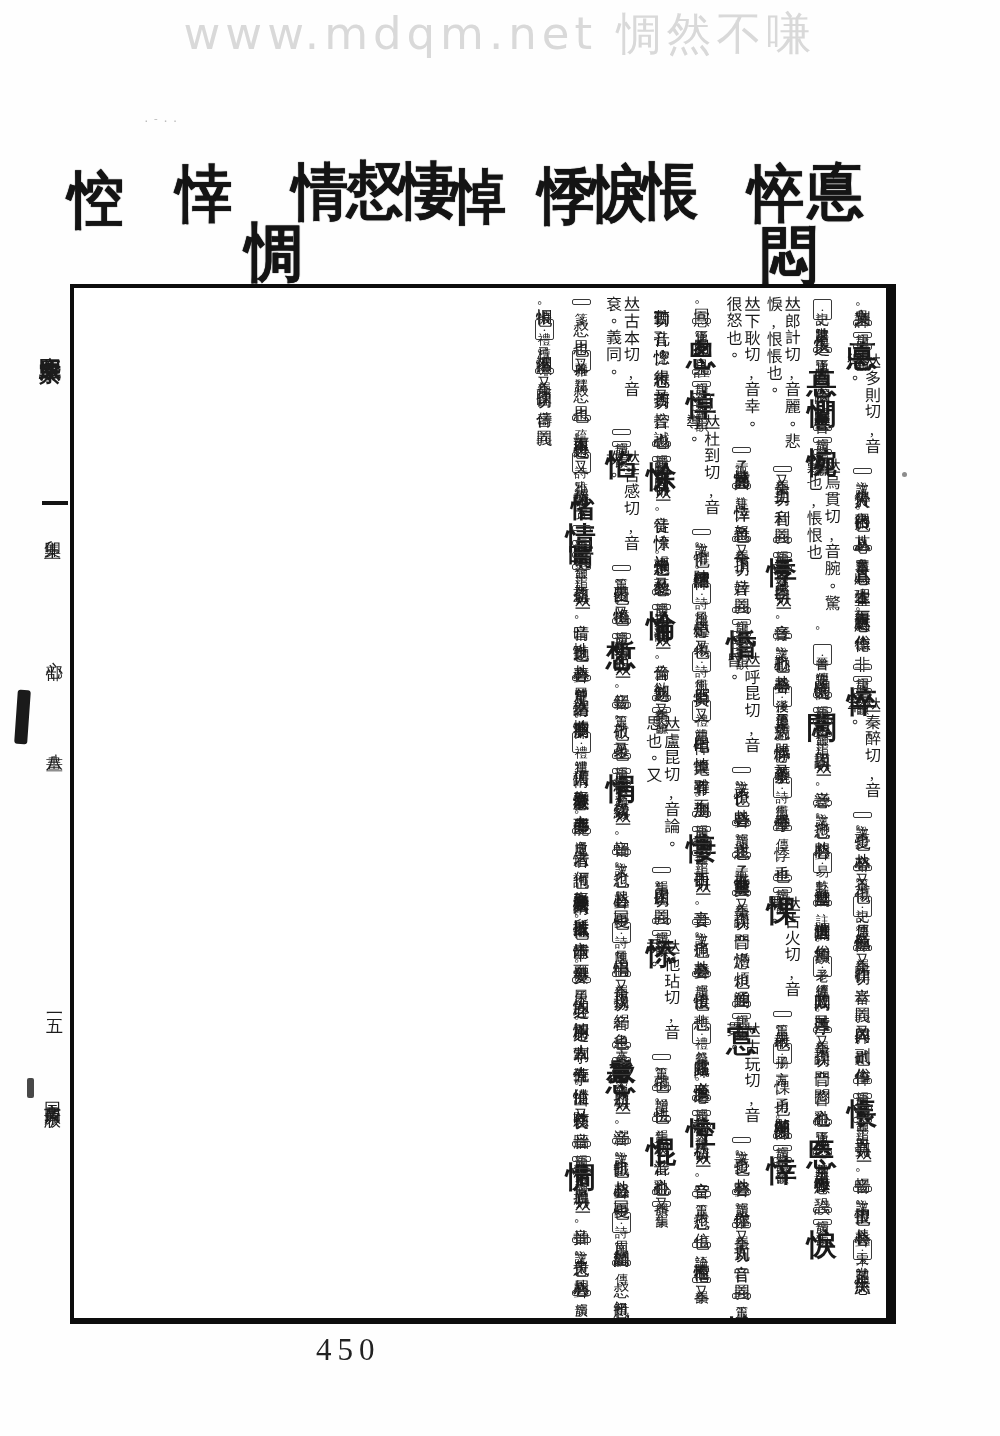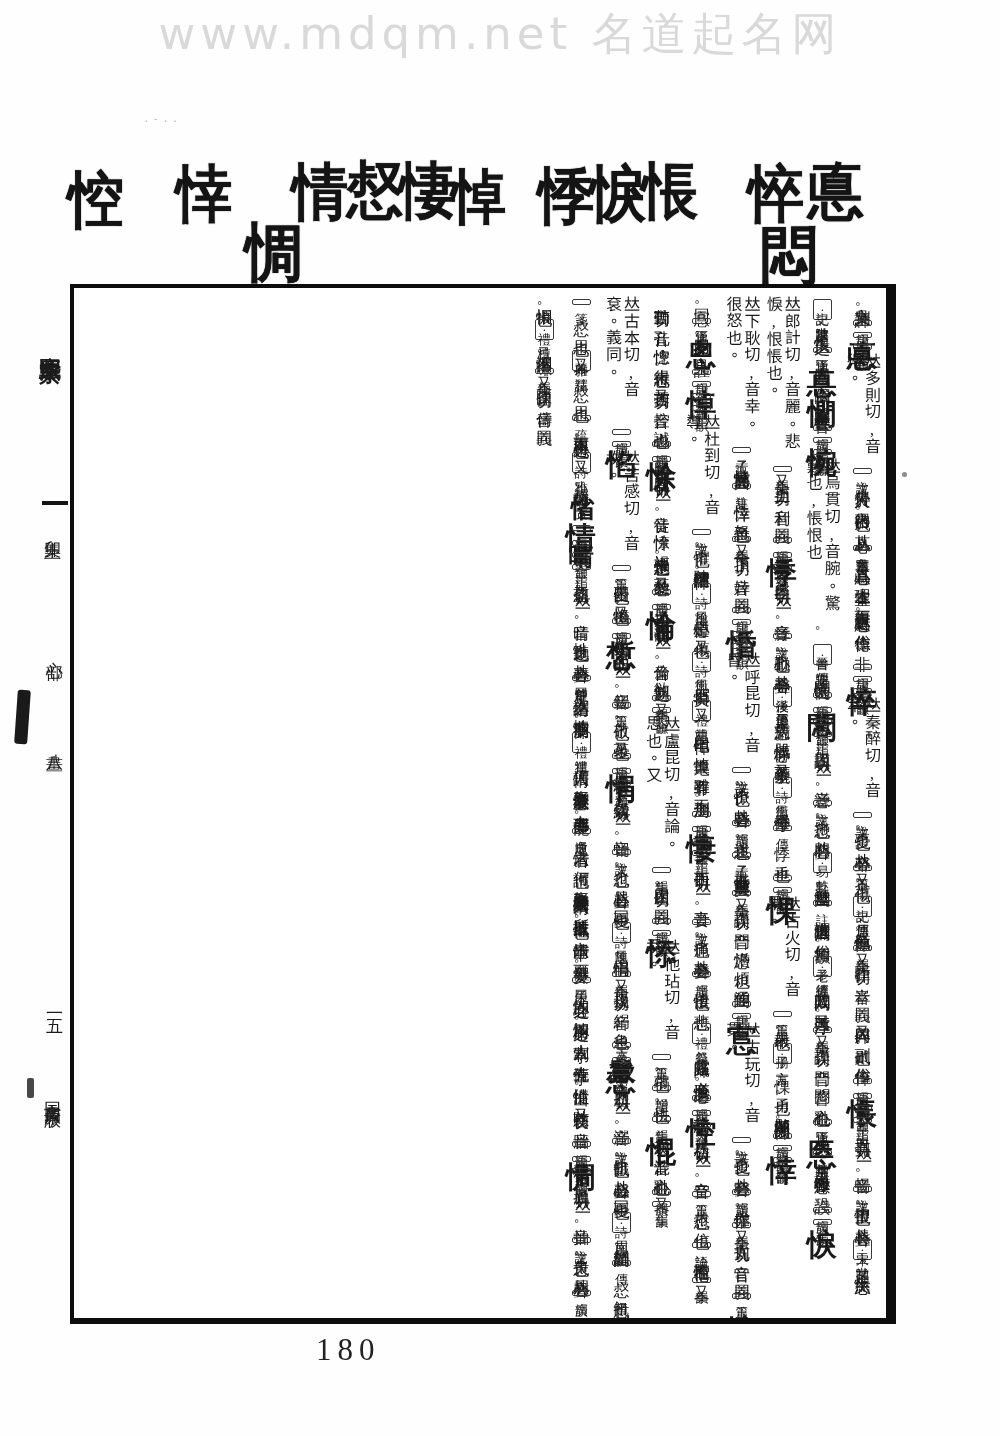--- a/index.html
+++ b/index.html
@@ -64,21 +64,21 @@
   }
   
   .speck{position:absolute;background:#1a1a1a}
   .speck-a{left:16px;top:690px;width:13px;height:54px;border-radius:3px;transform:rotate(4deg)}
   .speck-b{left:27px;top:1078px;width:7px;height:20px;opacity:.8;border-radius:2px}
   .speck-c{left:902px;top:472px;width:5px;height:5px;opacity:.5;border-radius:50%}
 </style>
 </head>
 <body>
 
-<div class="watermark">www.mdqm.net 名道起名网</div>
+<div class="watermark">www.mdqm.net 惆然不嗛</div>
 <div class="noise-dash">.-..</div>
 
 <div class="seal-row">
     <span class="g" style="left: 68px; top: 172px; font-size: 56px;">悾</span>
     <span class="g" style="left: 176px; top: 166px; font-size: 56px;">悻</span>
     <span class="g" style="left: 292px; top: 164px; font-size: 56px;">情</span>
     <span class="g" style="left: 347px; top: 162px; font-size: 56px;">惄</span>
     <span class="g" style="left: 400px; top: 163px; font-size: 56px;">悽</span>
     <span class="g" style="left: 245px; top: 224px; font-size: 58px;">惆</span>
     <span class="g" style="left: 452px; top: 170px; font-size: 54px;">悼</span>
@@ -95,17 +95,17 @@
 </div>
 
 <div class="margin-item margin-title">康熙字典</div>
 <div class="margin-dash"></div>
 <div class="margin-item margin-volume">卯集上</div>
 <div class="margin-item margin-radical">心部</div>
 <div class="margin-item margin-strokes">八畫</div>
 <div class="margin-item margin-folio">一五</div>
 <div class="margin-item margin-edition">同文書局原版</div>
 
-<div class="page-number">180</div>
+<div class="page-number">450</div>
 
 <div class="speck speck-a"></div>
 <div class="speck speck-b"></div>
 <div class="speck speck-c"></div>
 
 </body></html>

